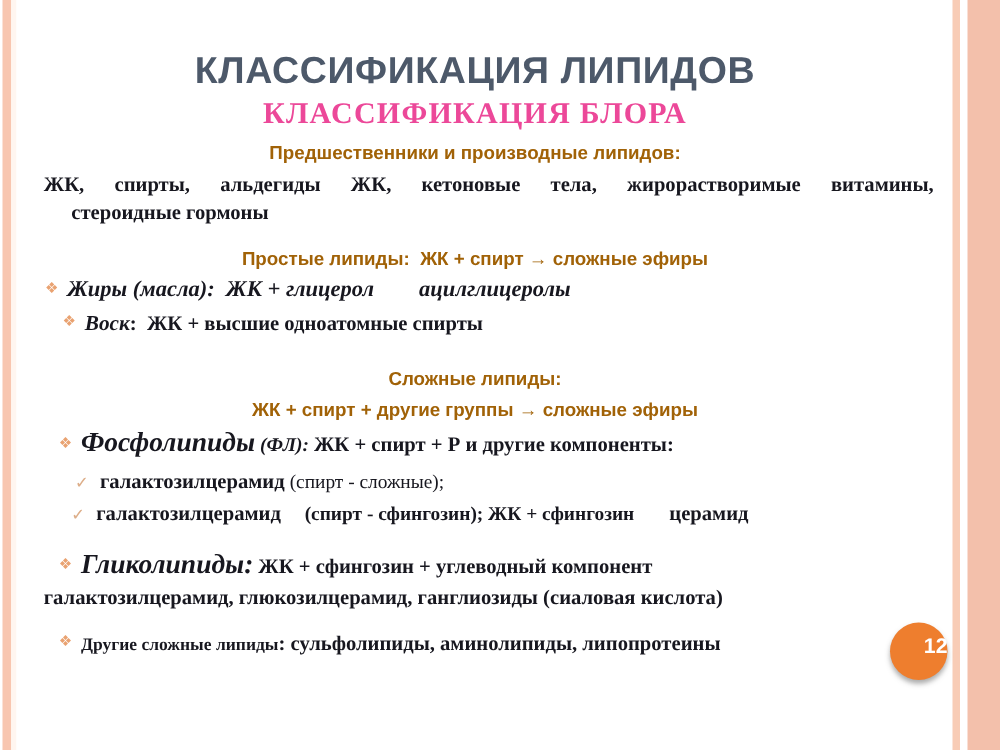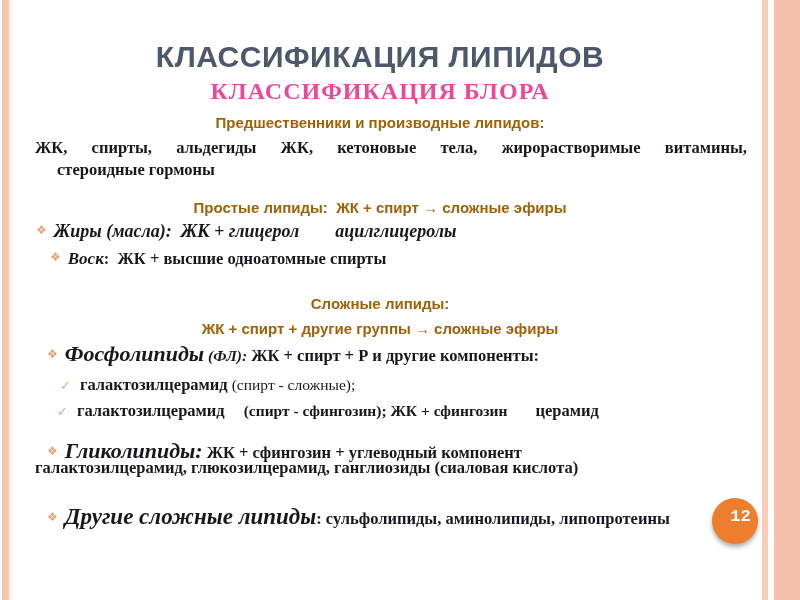--- a/index.html
+++ b/index.html
@@ -36,34 +36,34 @@
   .plain-line{font-size:16.5px;line-height:21px;}
   .bullet-star{
     color:#e9a271;font-size:12px;margin-right:7px;position:relative;top:-3px;
     font-family:"DejaVu Sans",sans-serif;
   }
   .bullet-check{
     color:#ddae89;font-size:13px;margin-right:9px;
     font-family:"DejaVu Sans",sans-serif;
   }
   .lead-big{font-size:22px;font-weight:bold;font-style:italic;}
-  .lead-med{font-size:23px;font-weight:bold;font-style:italic;}
+  .lead-med{font-size:14px;font-weight:bold;}
   .lead-fat{font-size:18px;font-weight:bold;font-style:italic;}
   .ital{font-style:italic;font-weight:bold;}
   .abbr-it{font-style:italic;font-weight:bold;font-size:15.5px;}
   .reg{font-weight:normal;}
   .gap36{display:inline-block;width:36px;}
   .gap28{display:inline-block;width:28px;}
 
   
   .page-badge{
     position:absolute;left:712px;top:498px;width:46px;height:46px;border-radius:50%;
     background:#ee7e2e;box-shadow:0 3px 4px rgba(90,90,90,0.5);
-    color:#ffffff;font-family:Liberation Mono, monospace;font-weight:bold;font-size:17px;
-    display:flex;align-items:flex-start;justify-content:center;
+    color:#ffffff;font-family:Liberation Sans, sans-serif;font-weight:bold;font-size:17px;
+    display:flex;align-items:flex-start;justify-content:flex-end;
     padding:0;box-sizing:border-box;
   }
   .page-badge span{margin:9px 0 0 11px;}
 </style>
 </head>
 <body>
 
 <div class="slide">
 
   <div class="left-bar"></div>
@@ -102,21 +102,21 @@
     <span class="bullet-check">✓</span><span class="plain-line serif-b">галактозилцерамид</span> <span class="plain-line reg" style="font-size:15.5px;">(спирт - сложные);</span>
   </div>
 
   <div class="abs" style="top:400px;left:57px;">
     <span class="bullet-check">✓</span><span class="plain-line serif-b">галактозилцерамид</span> <span class="plain-line serif-b" style="font-size:15.5px;margin-left:15px;">(спирт - сфингозин); ЖК + сфингозин</span><span class="gap28"></span><span class="plain-line serif-b">церамид</span>
   </div>
 
   <div class="abs" style="top:438px;left:47px;">
     <span class="bullet-star">❖</span><span class="lead-big">Гликолипиды:</span> <span class="plain-line serif-b">ЖК + сфингозин + углеводный компонент</span>
   </div>
-  <div class="abs plain-line serif-b" style="top:457px;left:35px;">галактозилцерамид, глюкозилцерамид, ганглиозиды (сиаловая кислота)</div>
+  <div class="abs plain-line serif-b" style="top:467px;left:35px;">галактозилцерамид, глюкозилцерамид, ганглиозиды (сиаловая кислота)</div>
 
   <div class="abs" style="top:504px;left:47px;">
     <span class="bullet-star">❖</span><span class="lead-med">Другие сложные липиды</span><span class="plain-line serif-b">: сульфолипиды, аминолипиды, липопротеины</span>
   </div>
 
   <div class="page-badge">
     <span>12</span>
   </div>
 
 </div>

